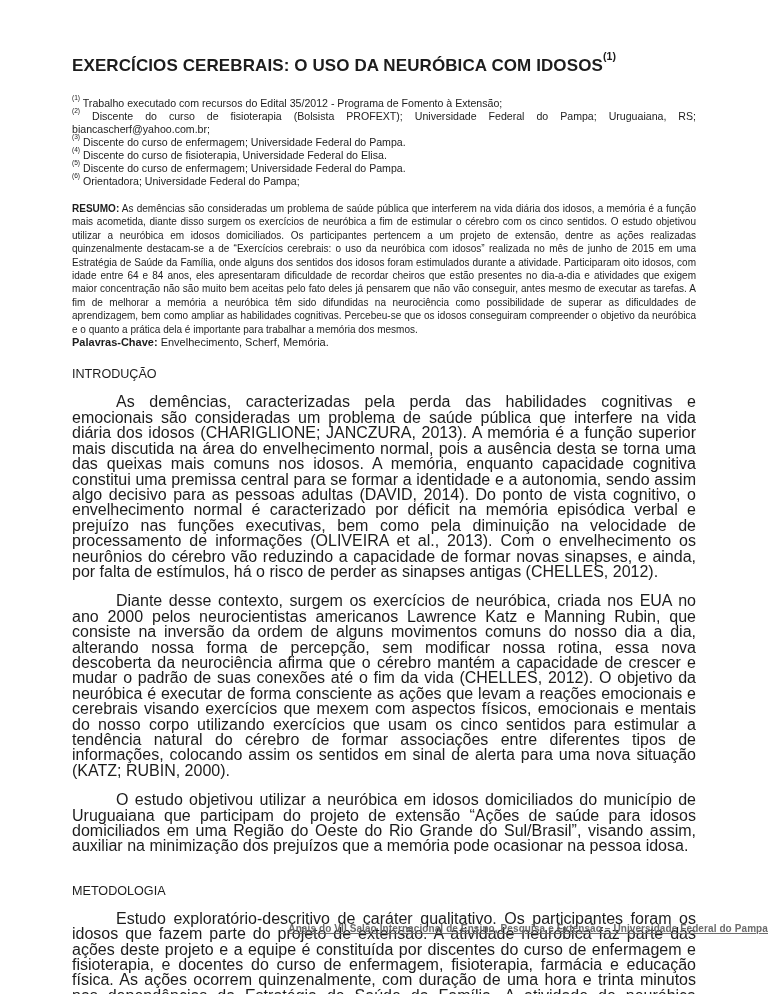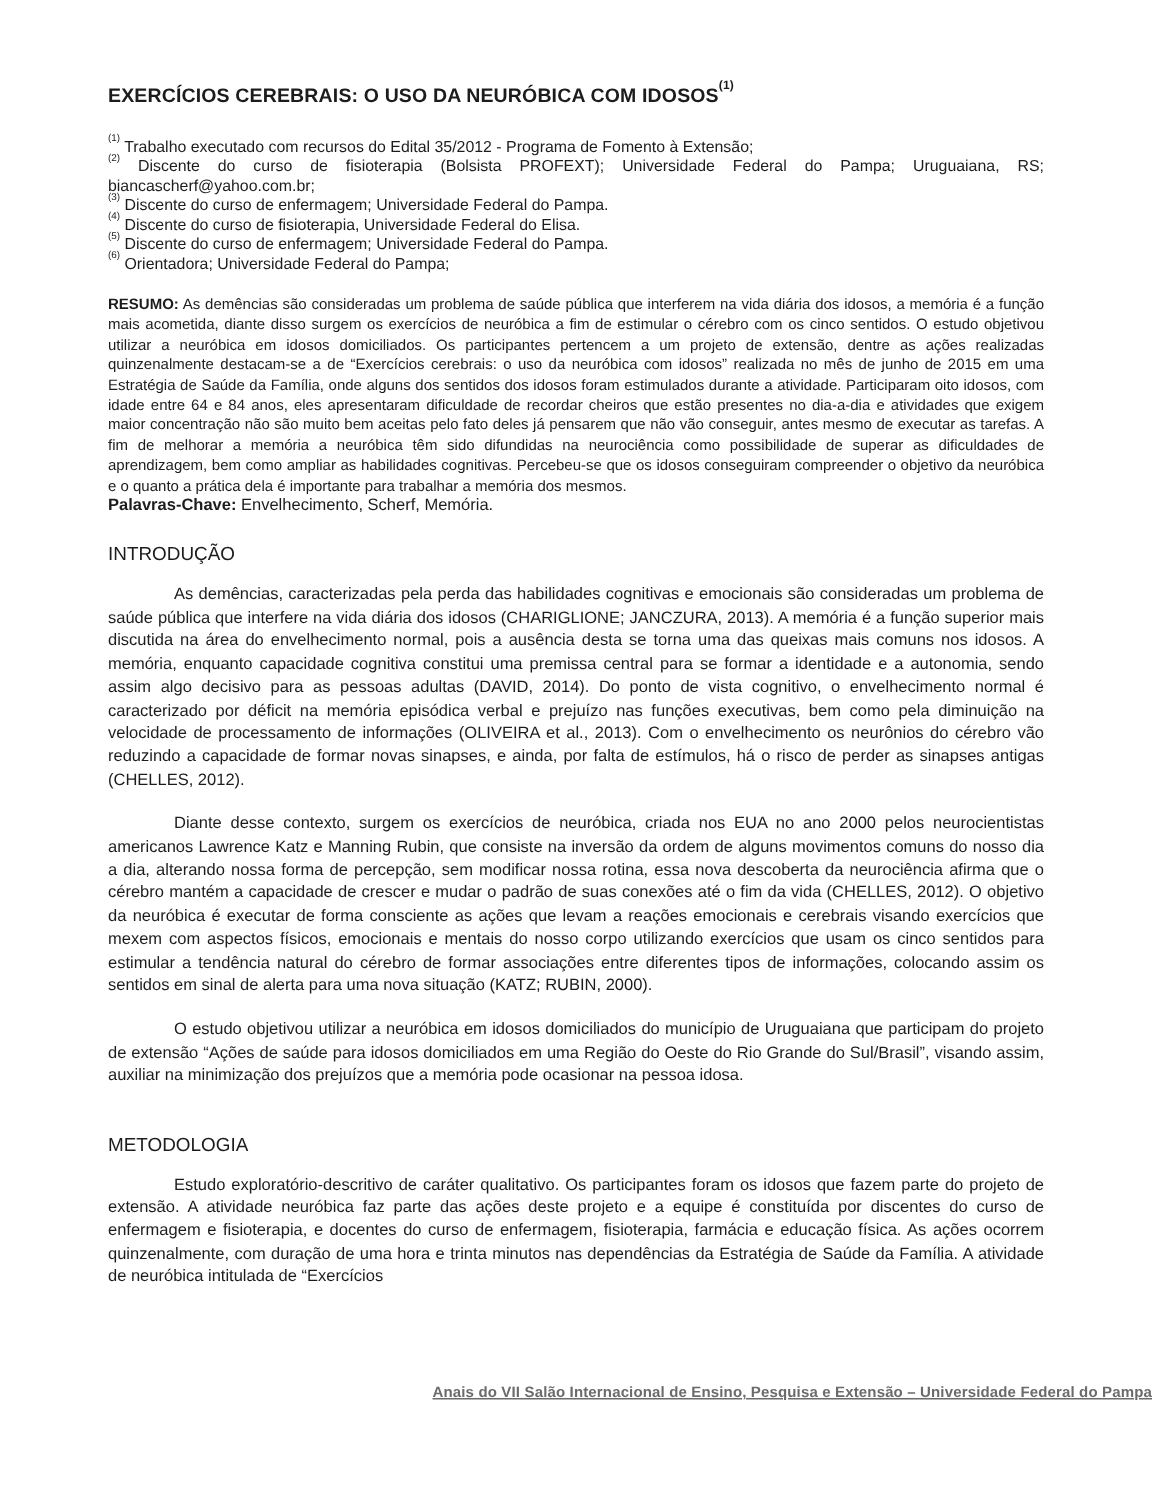--- a/index.html
+++ b/index.html
@@ -14,21 +14,21 @@
     color: #1c1c1c;
     overflow: hidden;
   }
   sup.ref {
     font-size: 0.62em;
     line-height: 0;
     position: relative;
     top: -0.45em;
   }
   h1.title {
-    font-size: 13px;
+    font-size: 17px;
     font-weight: bold;
     margin: 0 0 21px 0;
     letter-spacing: 0.1px;
   }
   p.authors {
     font-size: 12.6px;
     font-weight: bold;
     line-height: 17px;
     text-align: justify;
     margin: 0 0 20px 0;
@@ -53,21 +53,21 @@
     text-align: left;
     margin: 0 0 18px 0;
   }
   h2.section {
     font-size: 12.6px;
     font-weight: normal;
     margin: 14px 0 13px 0;
   }
   h2.section.gap-large { margin-top: 30px; }
   p.body {
-    font-size: 11px;
+    font-size: 16px;
     line-height: 15.4px;
     text-align: justify;
     text-indent: 44px;
     margin: 0 0 14px 0;
   }
   .page-footer {
     position: absolute;
     left: 0;
     right: 0;
     bottom: 60px;

